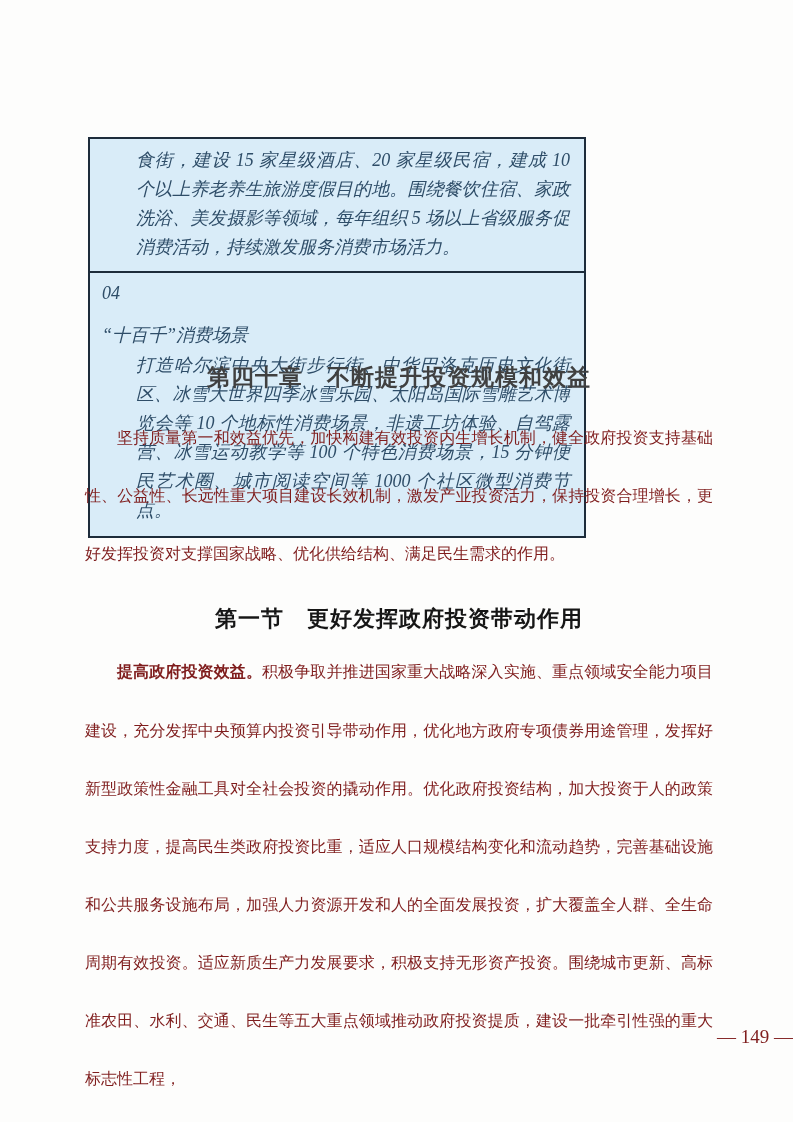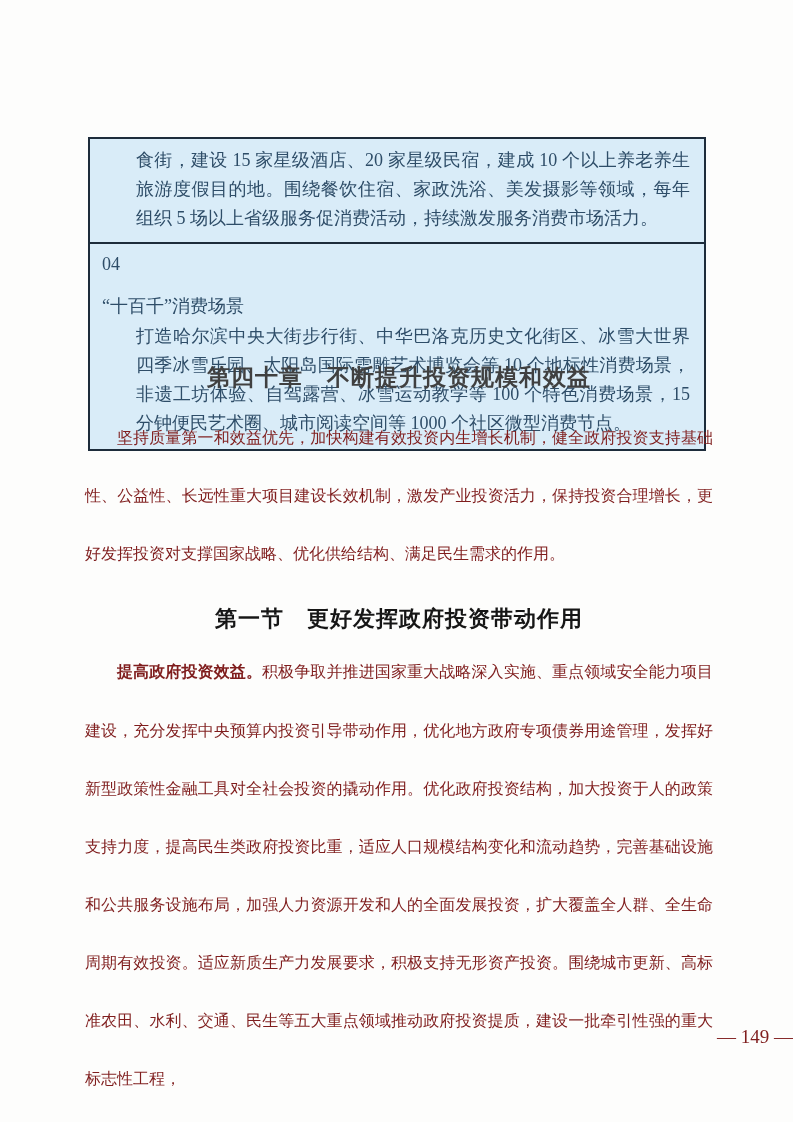--- a/index.html
+++ b/index.html
@@ -14,27 +14,28 @@
     background: #fdfdfc;
     font-family: "Liberation Serif", "DejaVu Serif", serif;
     color: #222222;
     overflow: hidden;
   }
   
   .scenario-table {
     position: absolute;
     left: 88px;
     top: 137px;
-    width: 618px;
+    width: 498px;
     box-sizing: border-box;
     border: 2px solid #1d2c3b;
     background: #d9ecf8;
     color: #2e4d68;
     font-size: 18px;
     line-height: 29px;
+    font-style: italic;
   }
   .t-row-cont {
     padding: 7px 14px 9px 46px;
     text-align: justify;
     text-justify: inter-ideograph;
   }
   .t-divider {
     border-top: 2px solid #1d2c3b;
     height: 0;
   }

